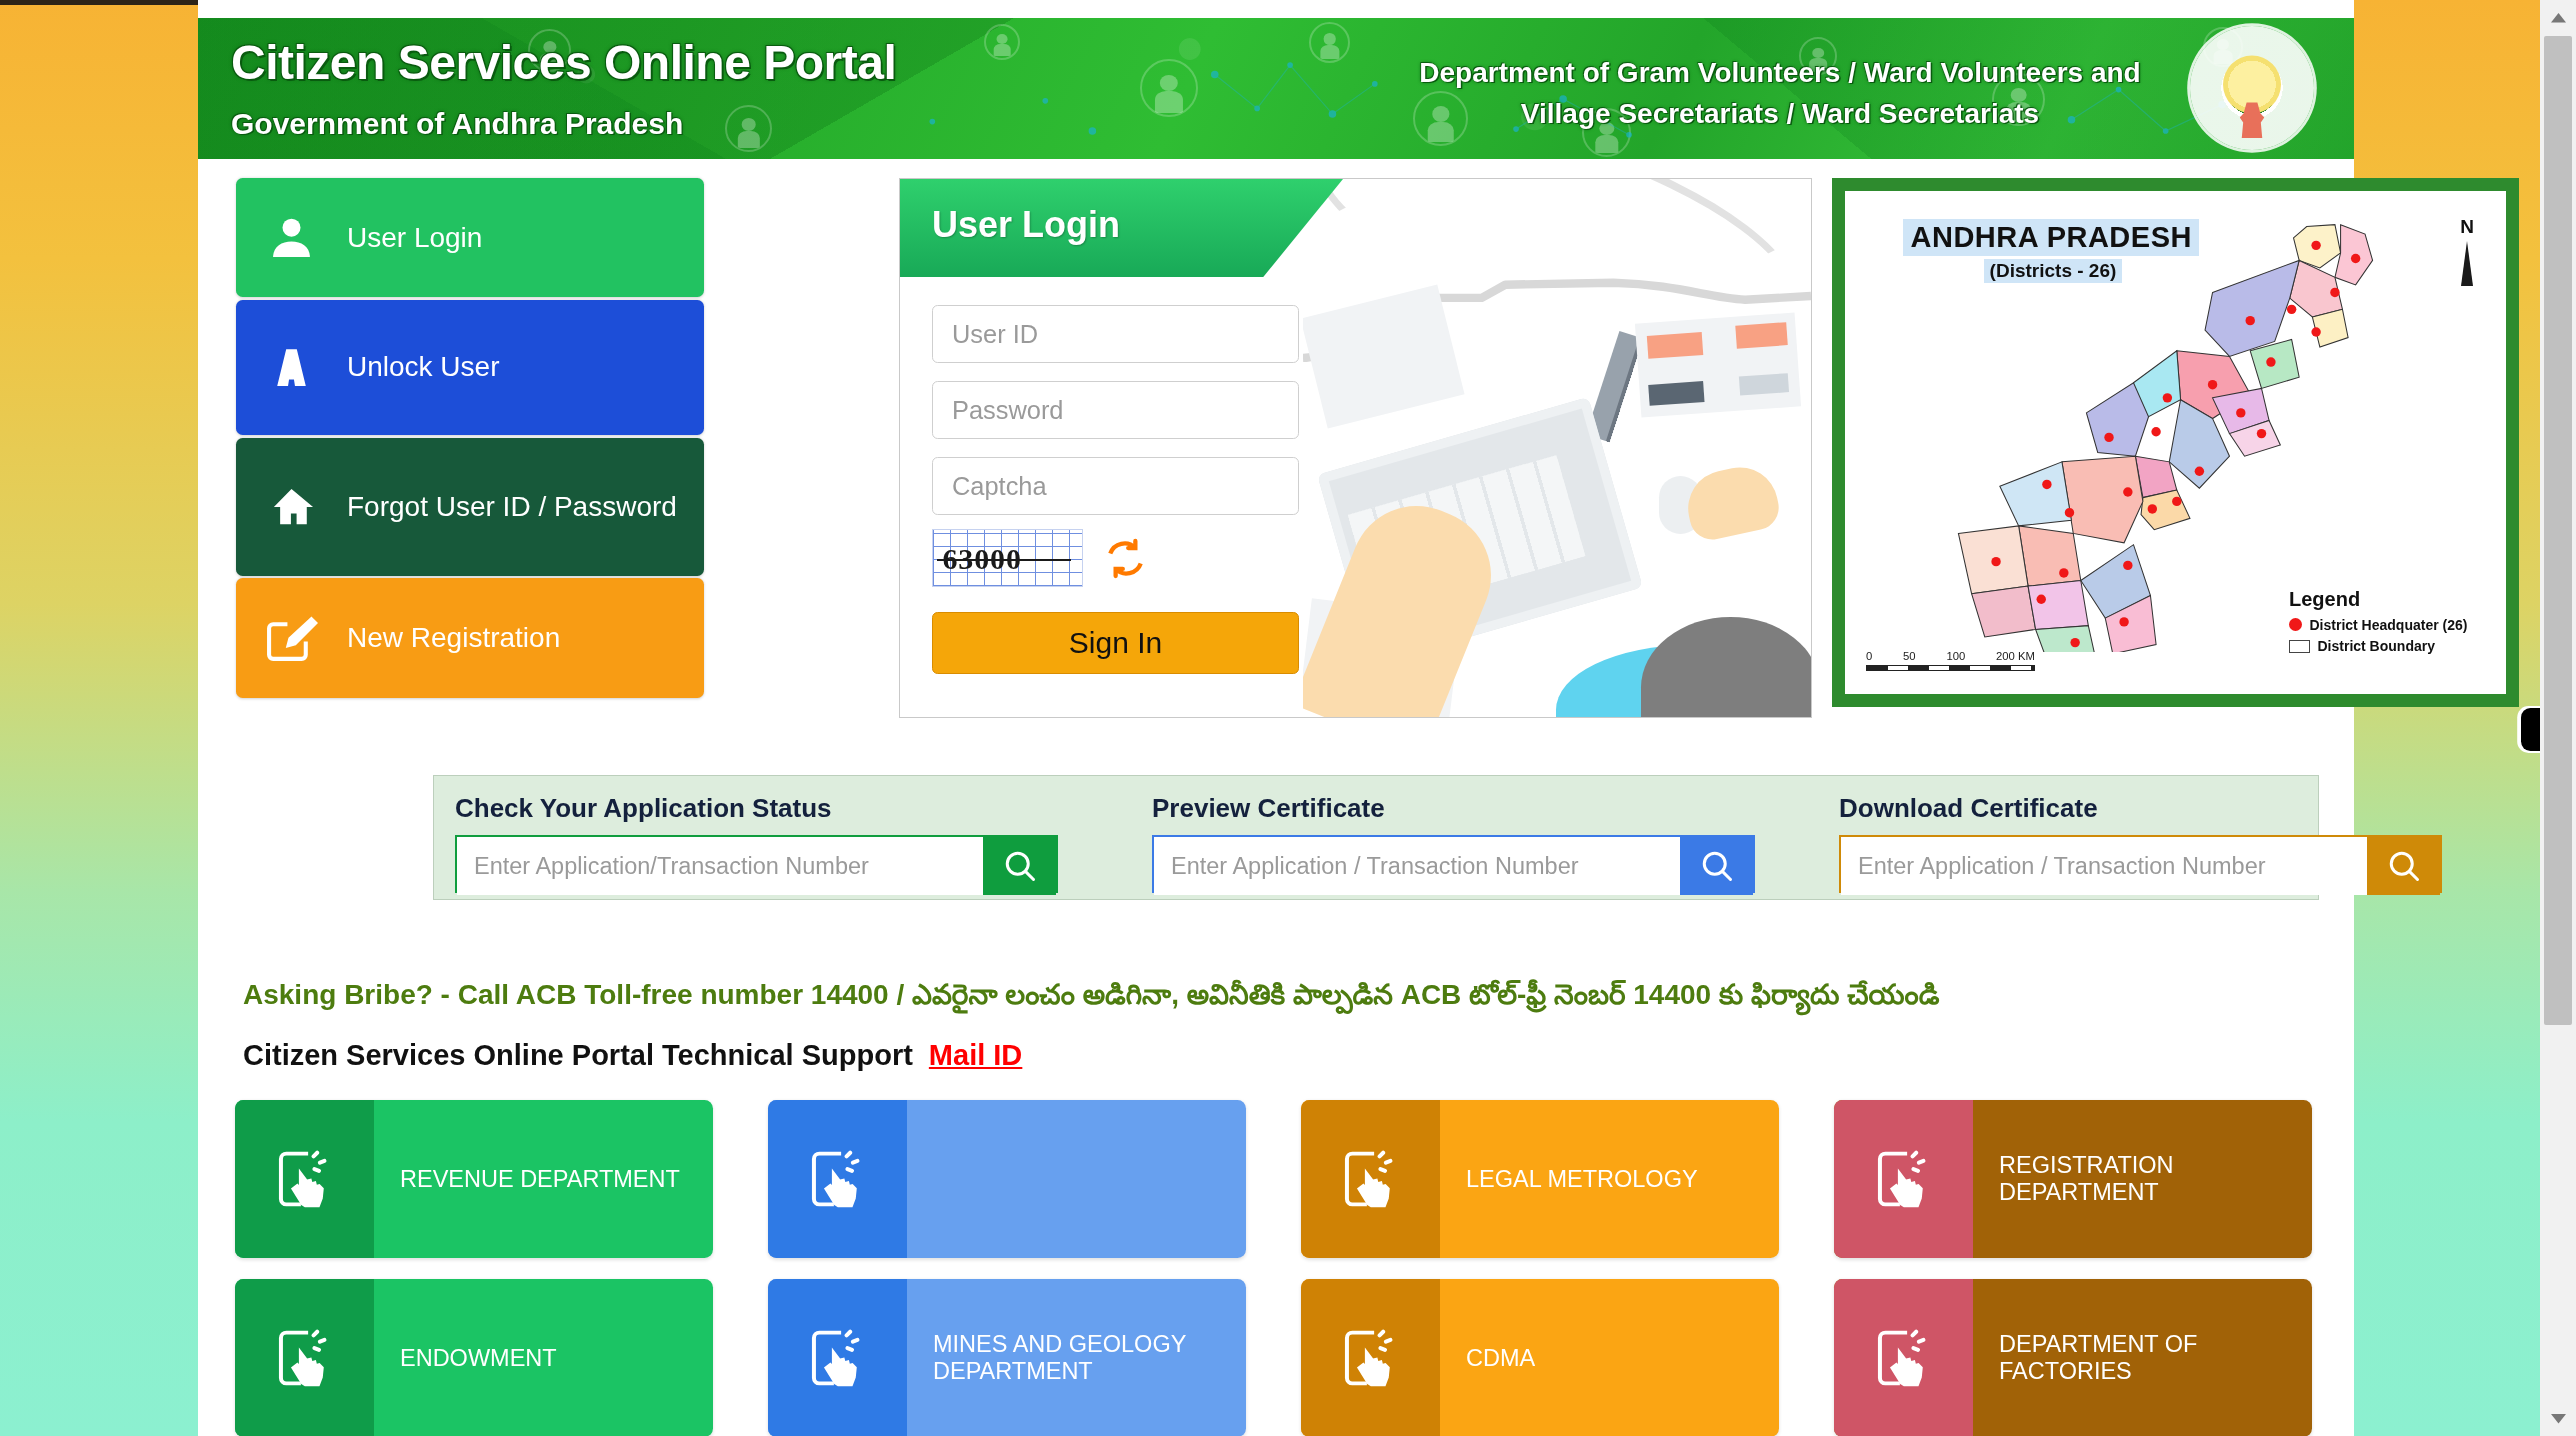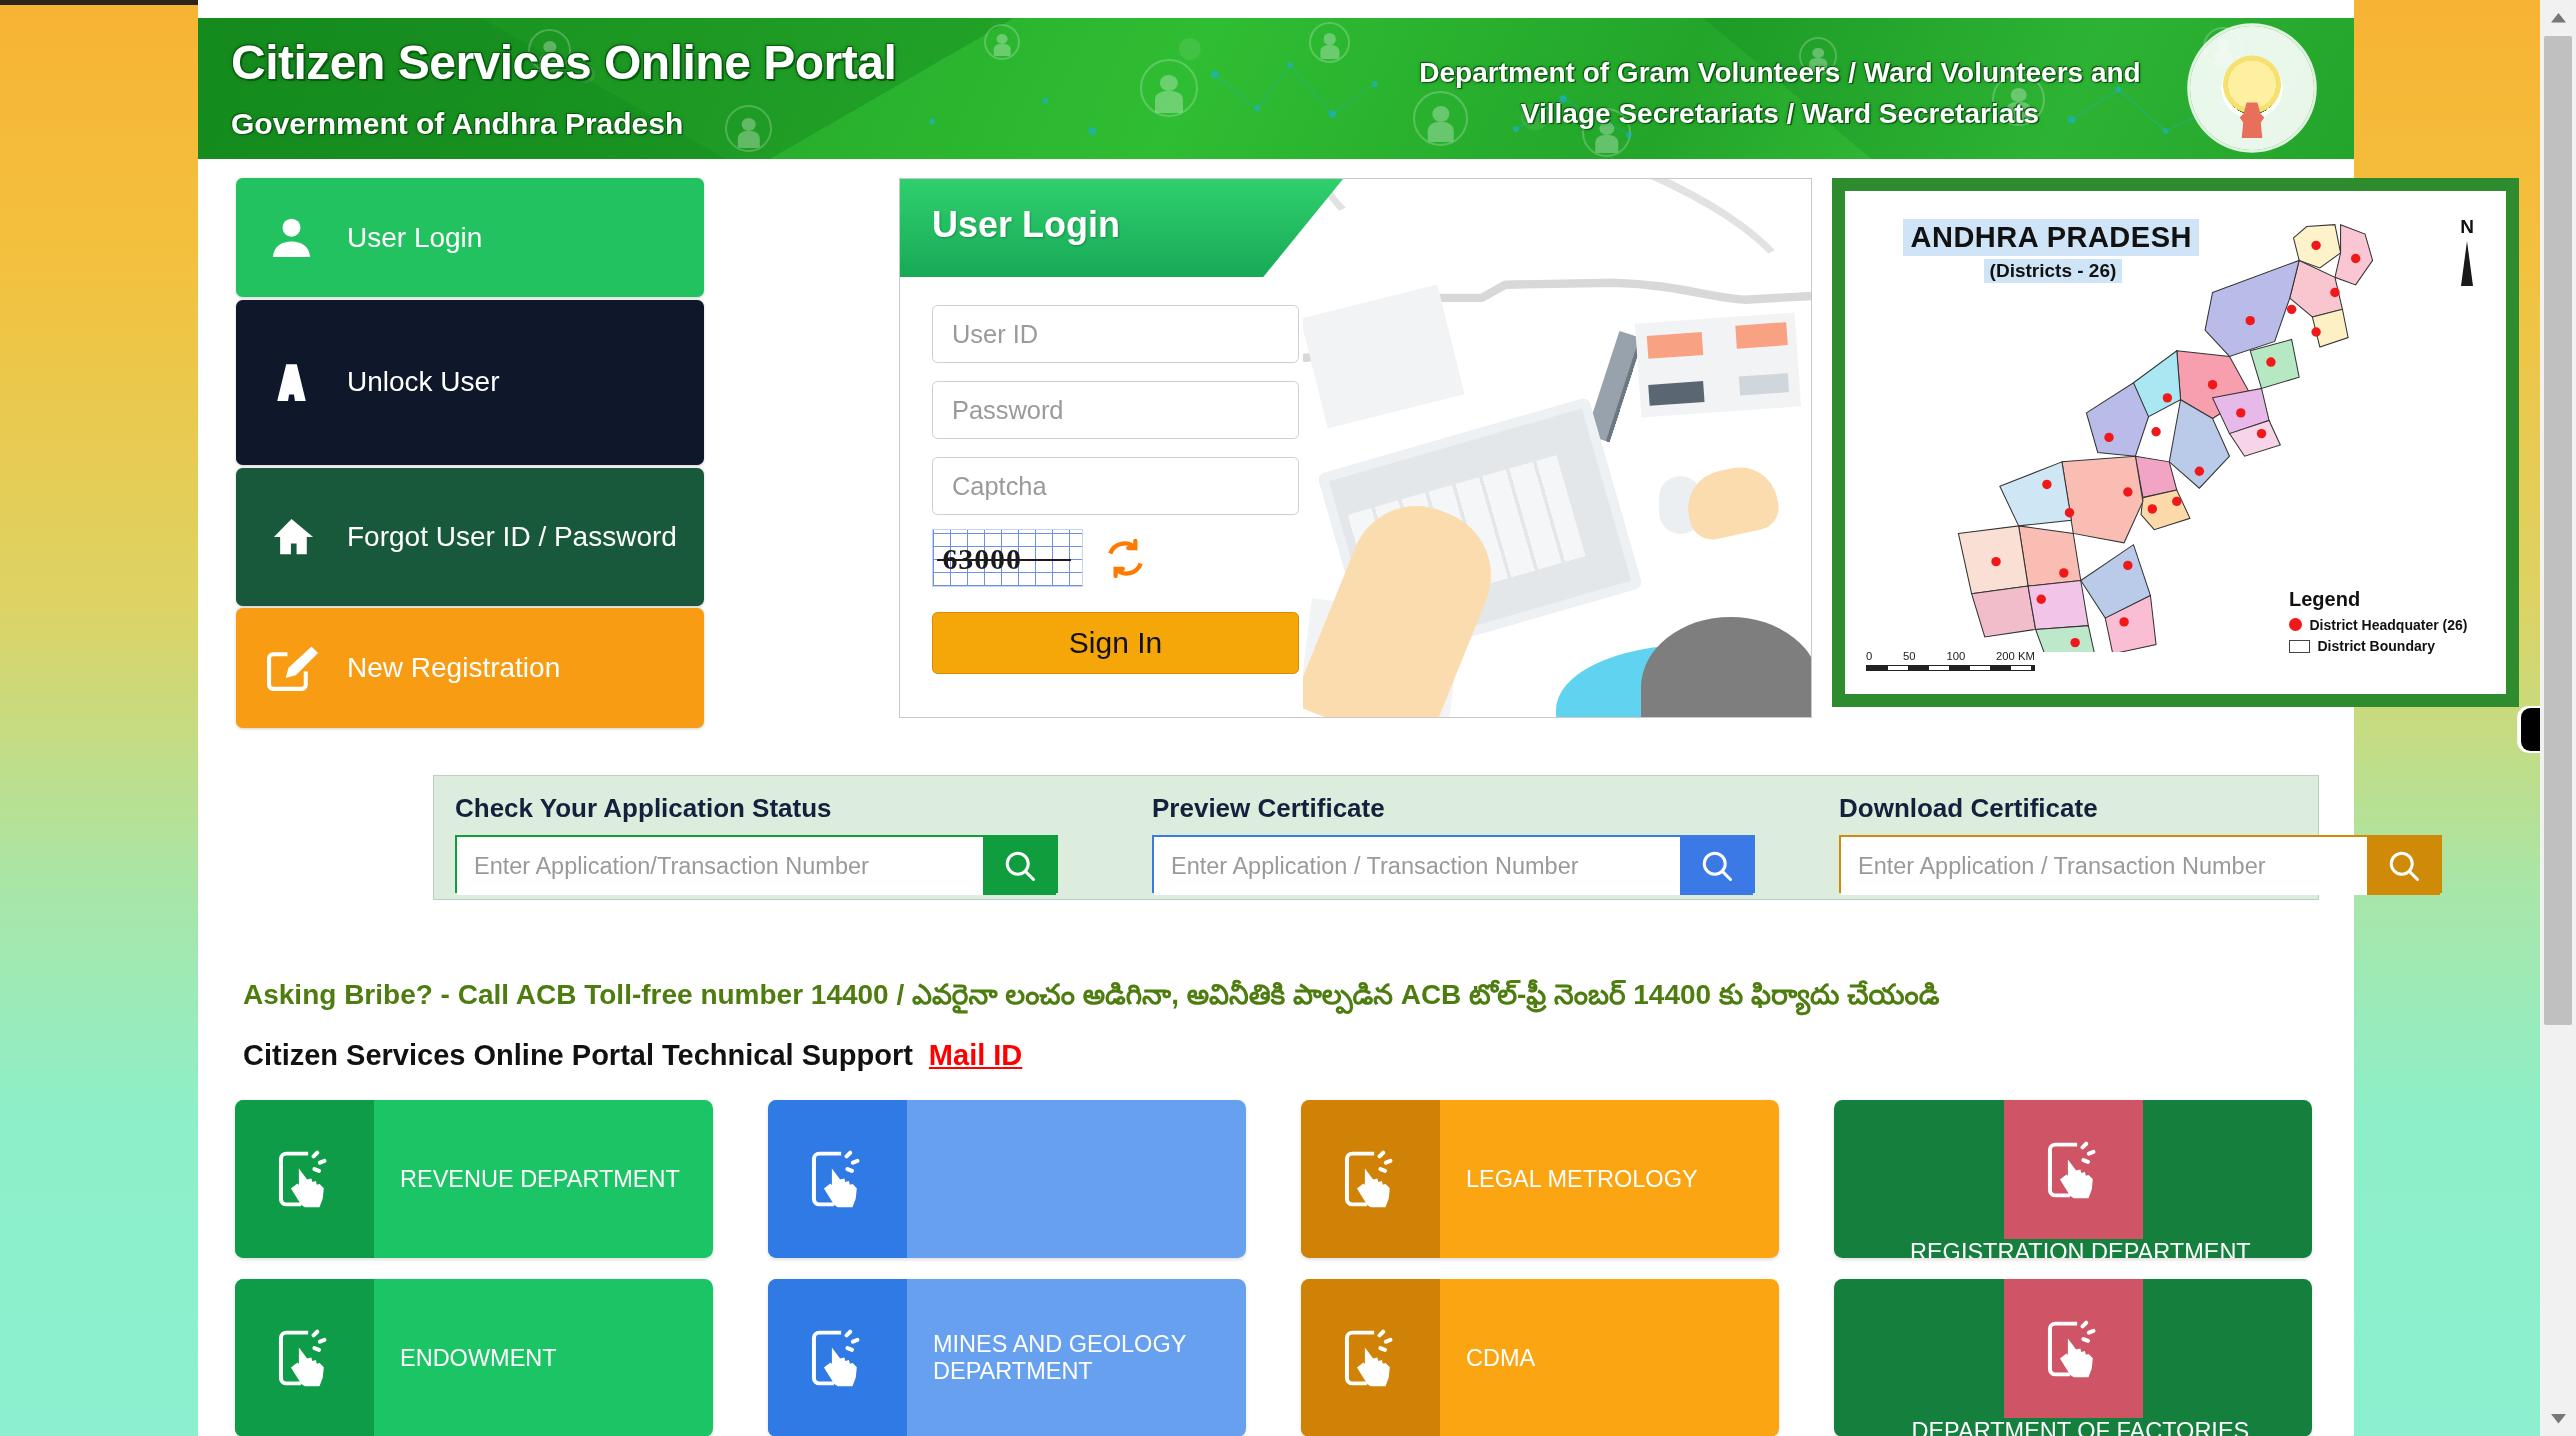--- a/index.html
+++ b/index.html
@@ -130,21 +130,21 @@
     display: flex; align-items: center;
     color: #fff; font-size: 28px;
     border-radius: 6.6px;
     margin-bottom: 2.8px;
     box-shadow: 0 0.9px 2.8px rgba(0,0,0,.18);
     cursor: pointer;
   }
   .side-item .ic { width: 111px; flex: 0 0 111px; display:flex; align-items:center; justify-content:center; }
   .side-item .lb { padding-right: 13px; line-height: 38px; }
   .si-1 { background: #22c261; height: 119px; }
-  .si-2 { background: #0f172a; height: 165px; }
+  .si-2 { background: #1d4ed8; height: 135px; }
   .si-3 { background: #17593a; height: 138px; }
   .si-4 { background: #f89c14; height: 120px; }
 
   .loginbox {
     position: absolute; left: 701px; top: 19px;
     width: 913px; height: 540px;
     background: #fff;
     border: 0.9px solid #c9c9c9;
     overflow: hidden;
   }
@@ -317,21 +317,21 @@
     border-radius: 8.5px; overflow: hidden;
     display: flex; align-items: center;
     color: #fff; cursor: pointer;
     box-shadow: 0 1.9px 3.8px rgba(0,0,0,.12);
   }
   .tile .tic { width: 139px; flex: 0 0 139px; height: 100%; display:flex; align-items:center; justify-content:center; }
   .tile .tlb { font-size: 23.5px; line-height: 27px; padding-left: 26px; padding-right: 11.3px; }
   .t-green  { background:#1bc464; } .t-green  .tic { background:#0f9c49; }
   .t-blue   { background:#67a0ef; } .t-blue   .tic { background:#2f7ae5; }
   .t-orange { background:#fba513; } .t-orange .tic { background:#cf8205; }
-  .t-red    { background:#15803d;flex-direction:column; } .t-red    .tic { background:#cf5566; }
+  .t-red    { background:#a16207; } .t-red    .tic { background:#cf5566; }
 
   
   .sb { position: absolute; right: 0; top: 0; width: 36px; height: 1437px; background: #f1f1f1; }
   .sb .arr { width: 36px; height: 36px; display:flex; align-items:center; justify-content:center; cursor:pointer; }
   .sb .thumb { position:absolute; top: 36px; left: 3.8px; width: 28px; height: 989px; background: #c0c0c0; border-radius: 1.9px; cursor:pointer; }
   .sb .arr-dn { position:absolute; bottom: 0; left: 0; }
   .chat-tab {
     position: absolute; right: 36px; top: 708px;
     width: 19px; height: 43px;
     background: #000; border-radius: 9.4px 0 0 9.4px;

